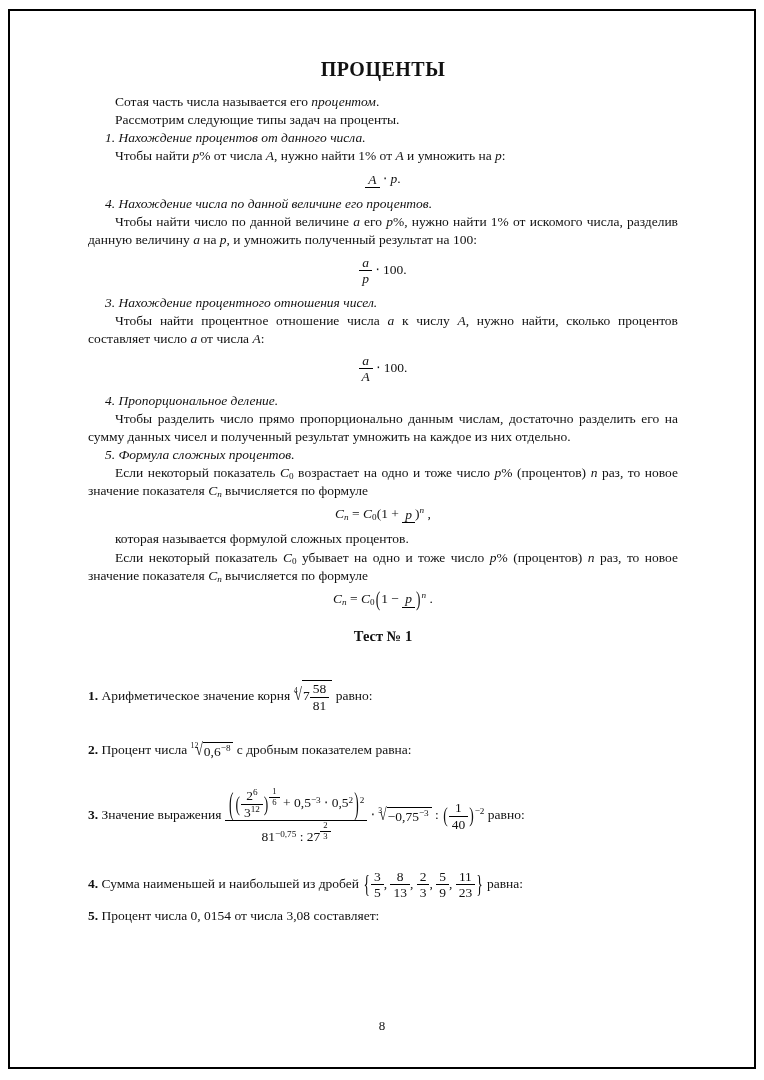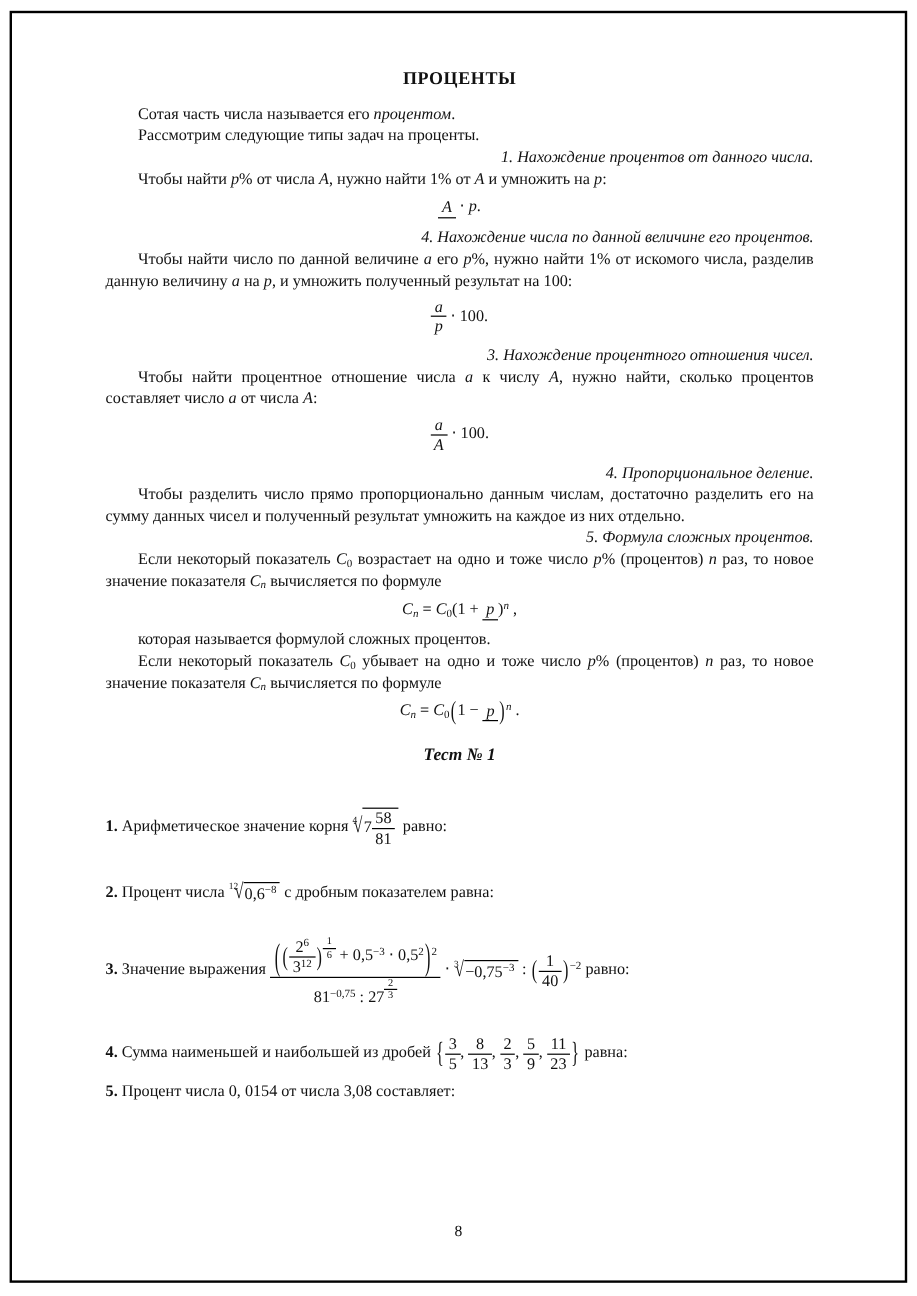--- a/index.html
+++ b/index.html
@@ -3,26 +3,26 @@
 <meta charset="utf-8">
 <style>
   html,body{margin:0;padding:0;}
   body{
     width:764px;height:1080px;position:relative;overflow:hidden;
     background:#ffffff;color:#111;
     font-family:"Liberation Serif", serif;
   }
   .page-border{position:absolute;left:8px;top:9px;right:8px;bottom:11px;border:2px solid #000;pointer-events:none;}
   .content{position:absolute;left:88px;top:56px;width:590px;font-size:13.5px;line-height:1.34;}
-  .doc-title{text-align:center;font-weight:bold;font-size:15px;letter-spacing:.5px;margin-bottom:10px;}
-  p{margin:0;text-align:right;}
+  .doc-title{text-align:center;font-weight:bold;font-size:20px;letter-spacing:.5px;margin-bottom:10px;}
+  p{margin:0;}
   p.body{text-align:justify;text-indent:27px;}
   p.thead{font-style:italic;text-indent:17px;}
   .formula{margin:5px 0 7px;text-align:center;}
-  .test-title{text-align:center;font-weight:bold;font-size:14.5px;margin-top:18px;font-style:italic;}
+  .test-title{text-align:center;font-weight:bold;font-size:14.5px;margin-top:18px;}
   .titem{text-align:left;}
   .titem-1{margin-top:34px;}
   .titem-2{margin-top:28px;}
   .titem-3{margin-top:26px;}
   .titem-4{margin-top:24px;}
   .titem-5{margin-top:6px;}
   .pageno{position:absolute;left:0;right:0;bottom:46px;text-align:center;font-size:13px;}
 
   .it{font-style:italic;}
   .bd{font-weight:bold;}

